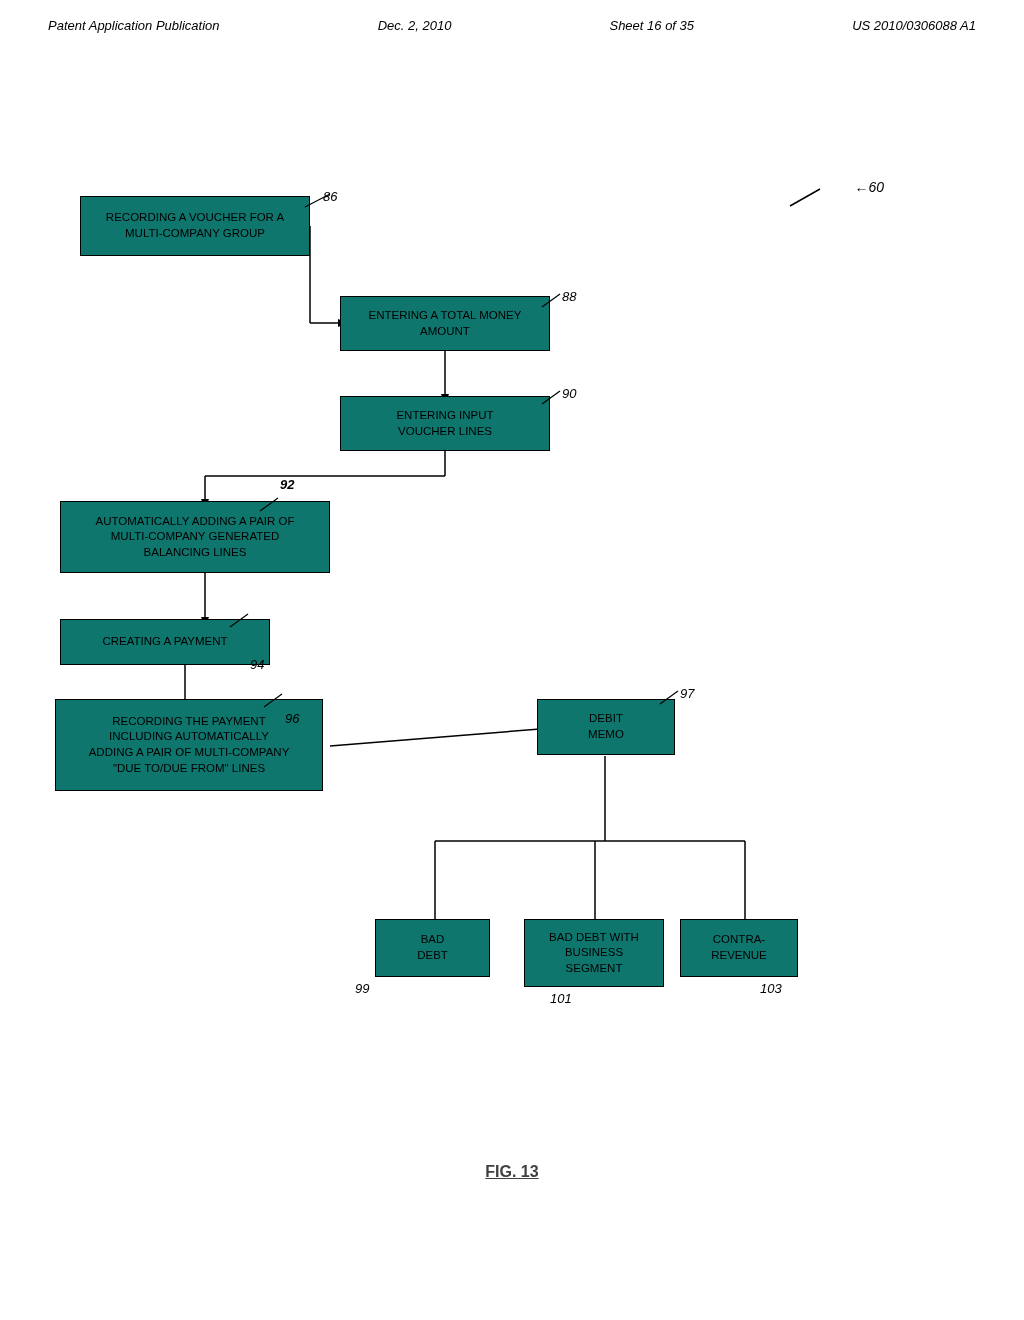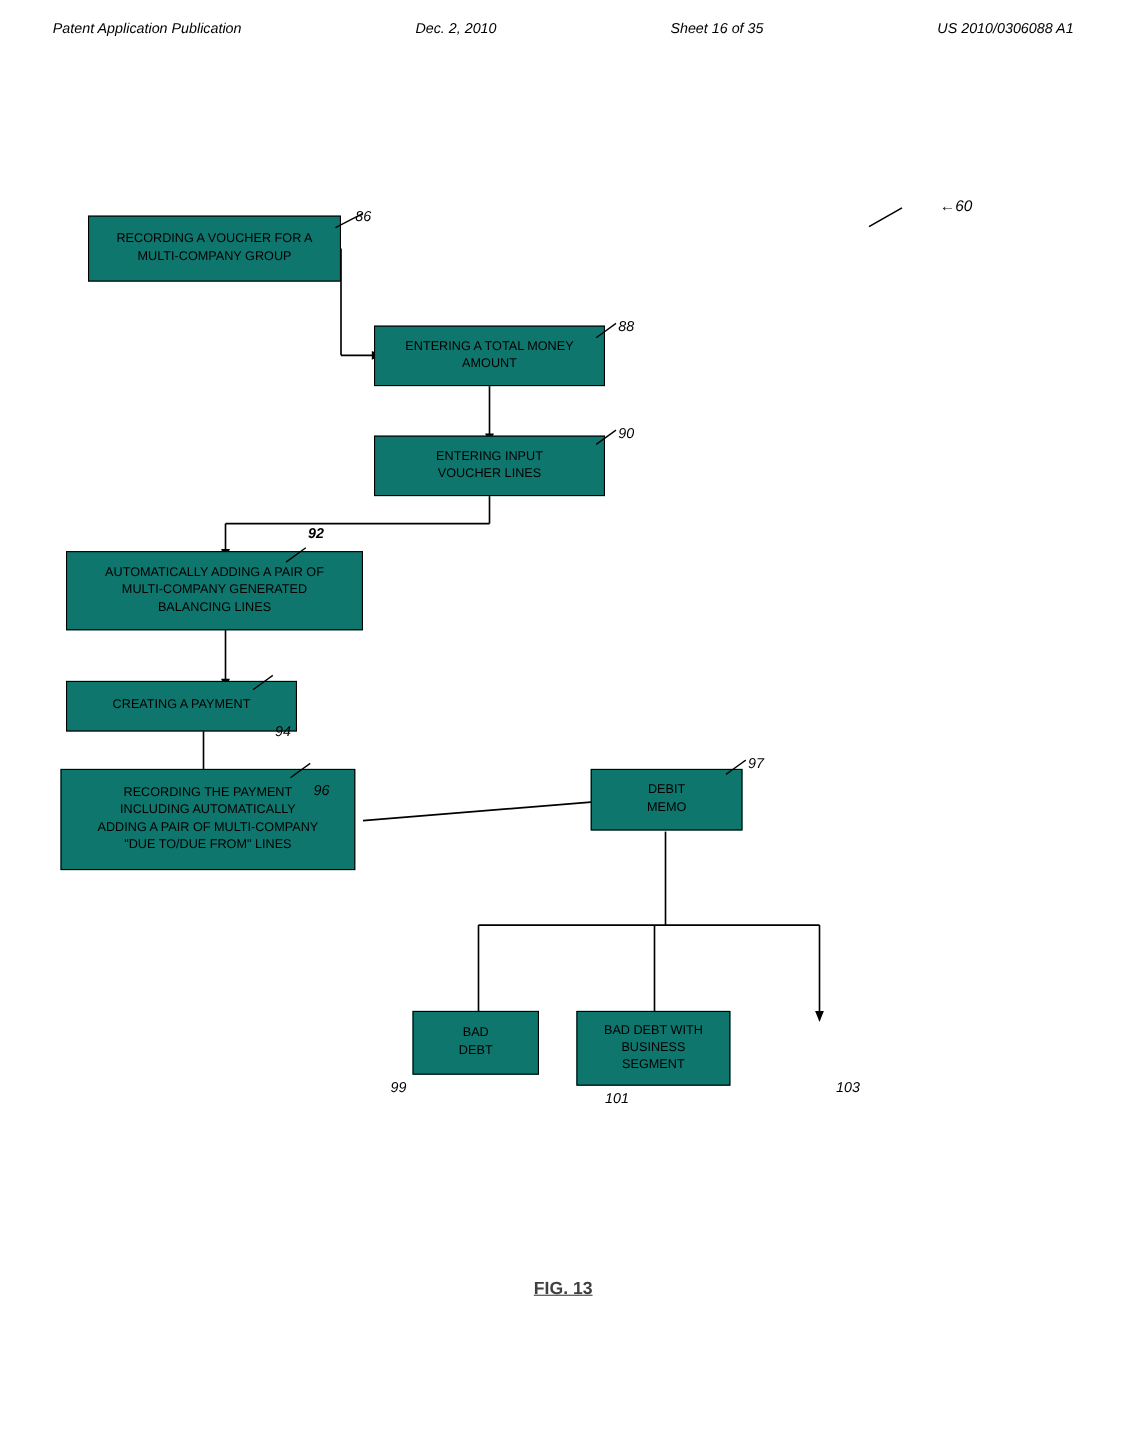--- a/index.html
+++ b/index.html
@@ -194,18 +194,21 @@
   <div class="box" style="left:375px; top:878px; width:115px; height:58px;">
     <span>BAD<br>DEBT</span>
   </div>
   <div class="label" style="top:940px; left:355px; font-style:italic;"><em>99</em></div>
 
   <div class="box" style="left:524px; top:878px; width:140px; height:68px;">
     <span>BAD DEBT WITH<br>BUSINESS<br>SEGMENT</span>
   </div>
   <div class="label" style="top:950px; left:550px; font-style:italic;"><em>101</em></div>
 
+  <div class="box" style="left:680px; top:878px; width:118px; height:58px;">
+    <span>CONTRA-<br>REVENUE</span>
+  </div>
   <div class="label" style="top:940px; left:760px; font-style:italic;"><em>103</em></div>
 
   <div class="fig-area">
     <span class="fig-caption">FIG. 13</span>
   </div>
 </div>
 
 </body></html>

